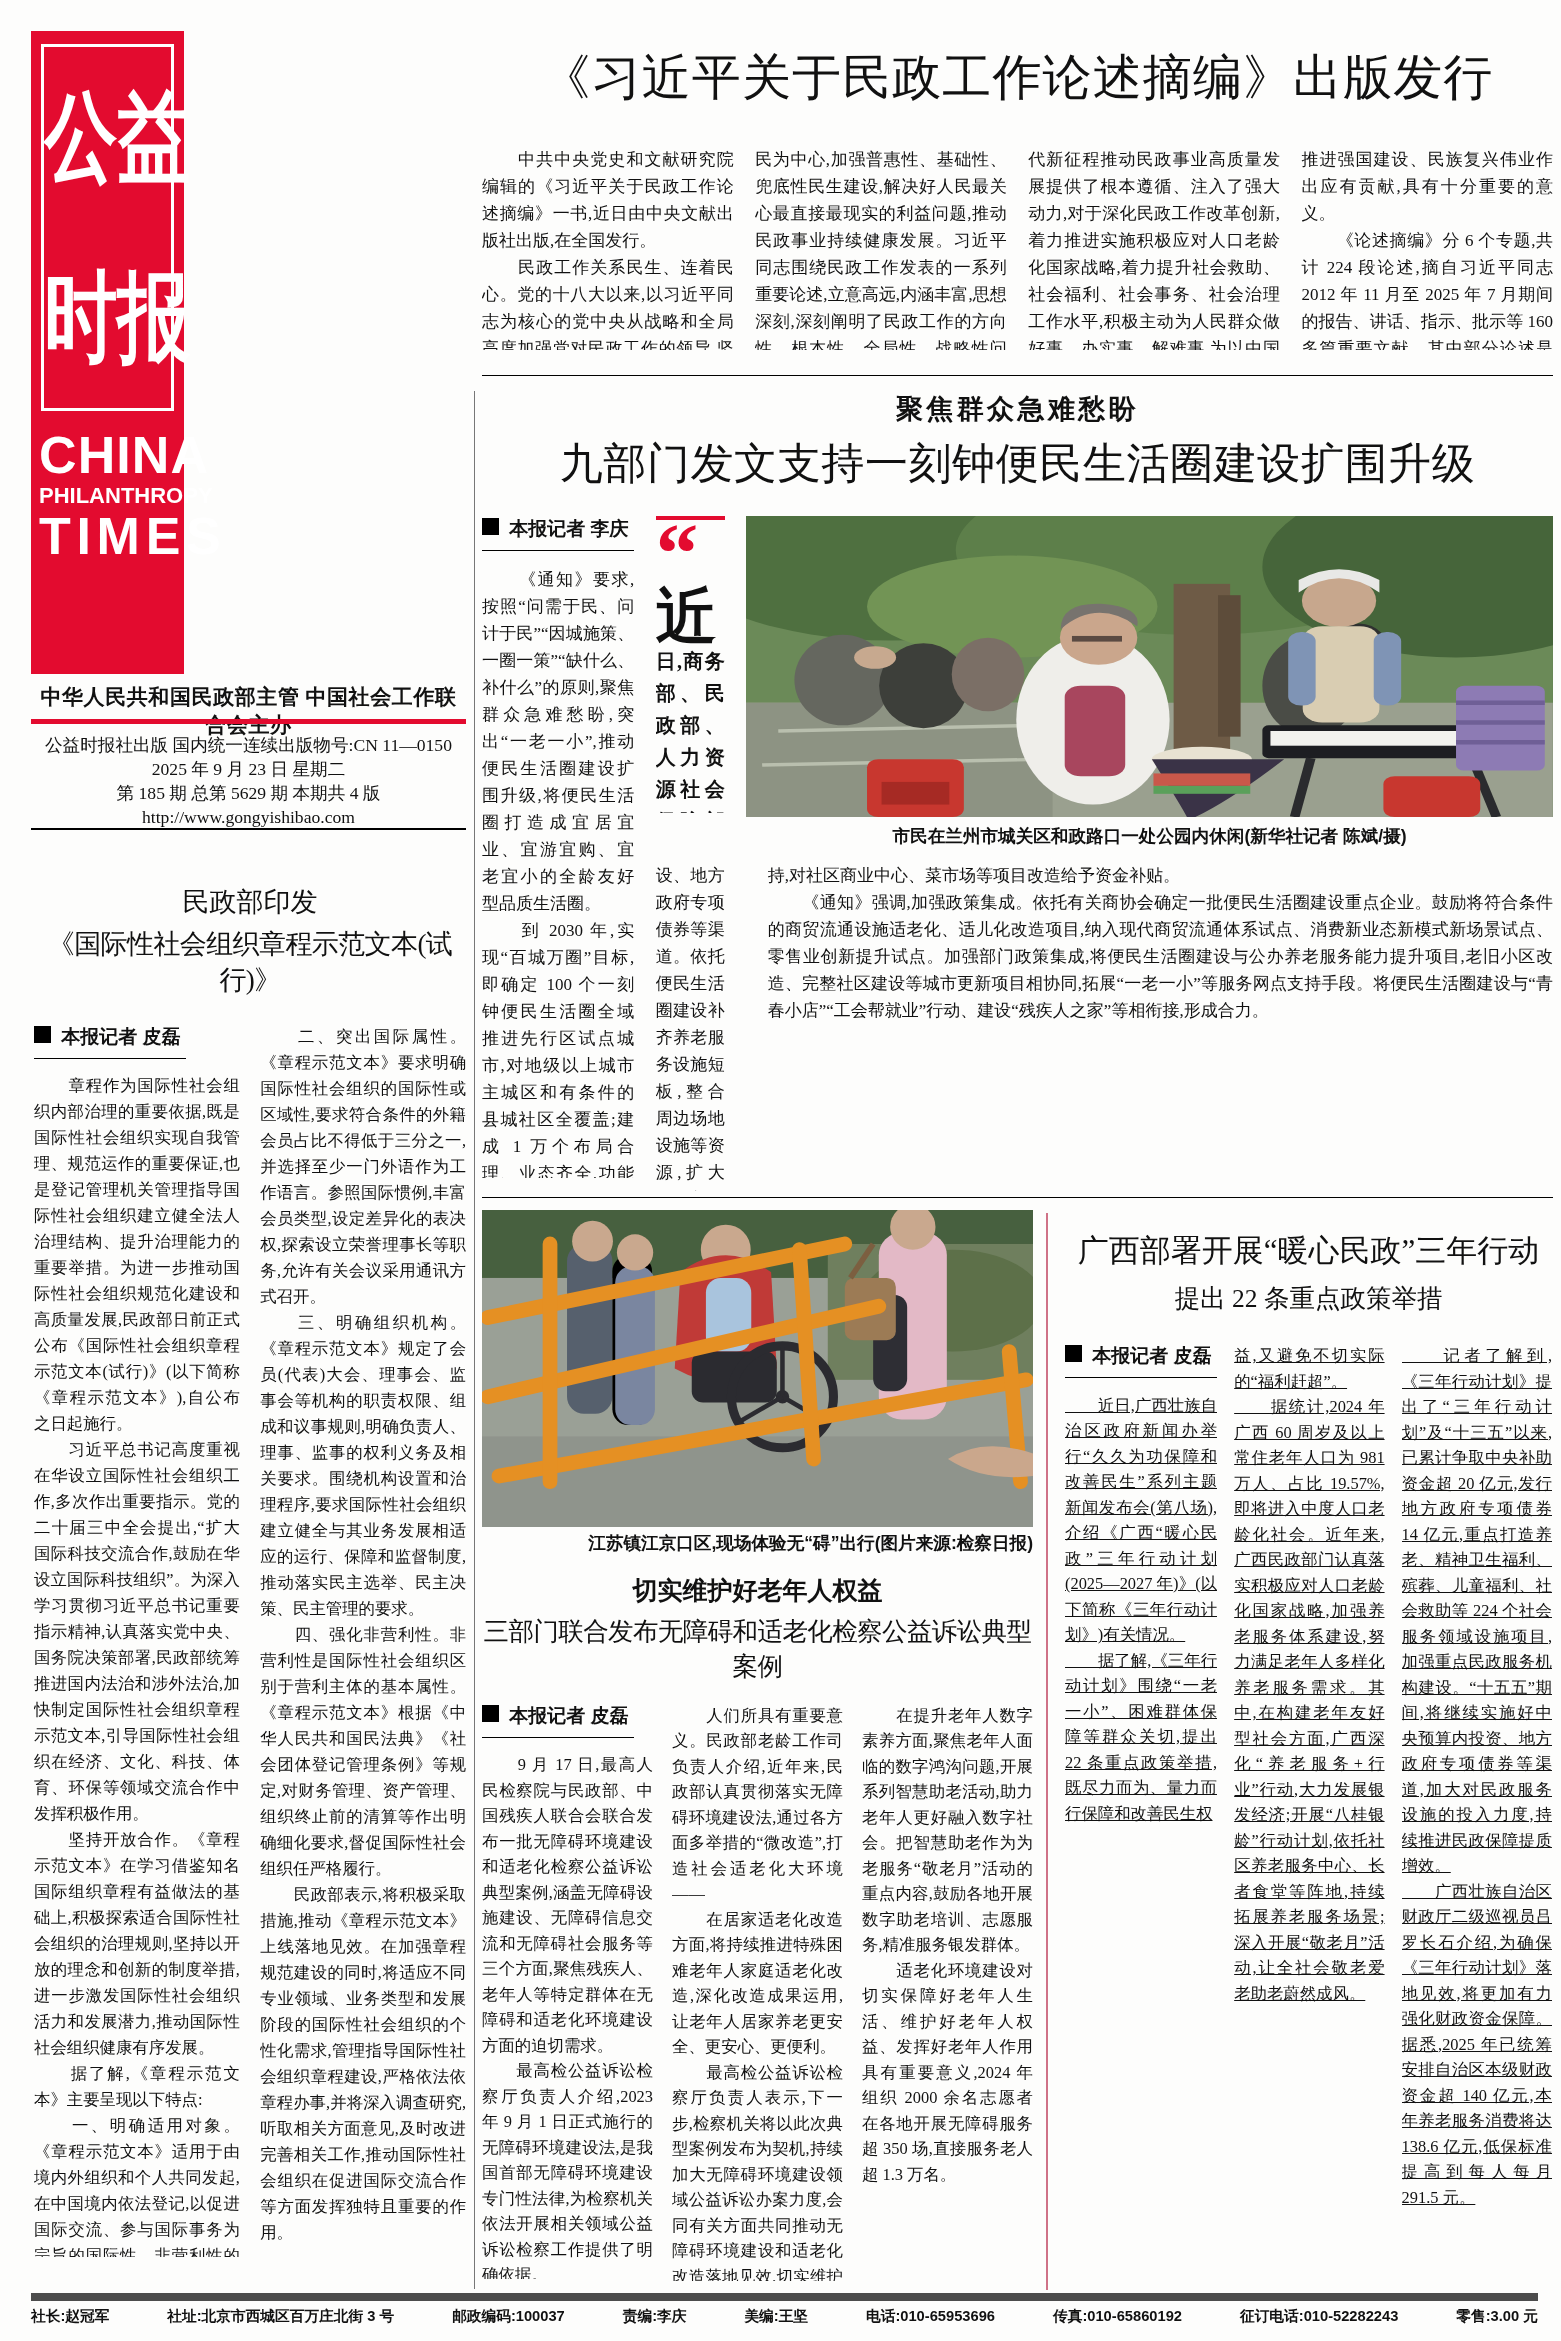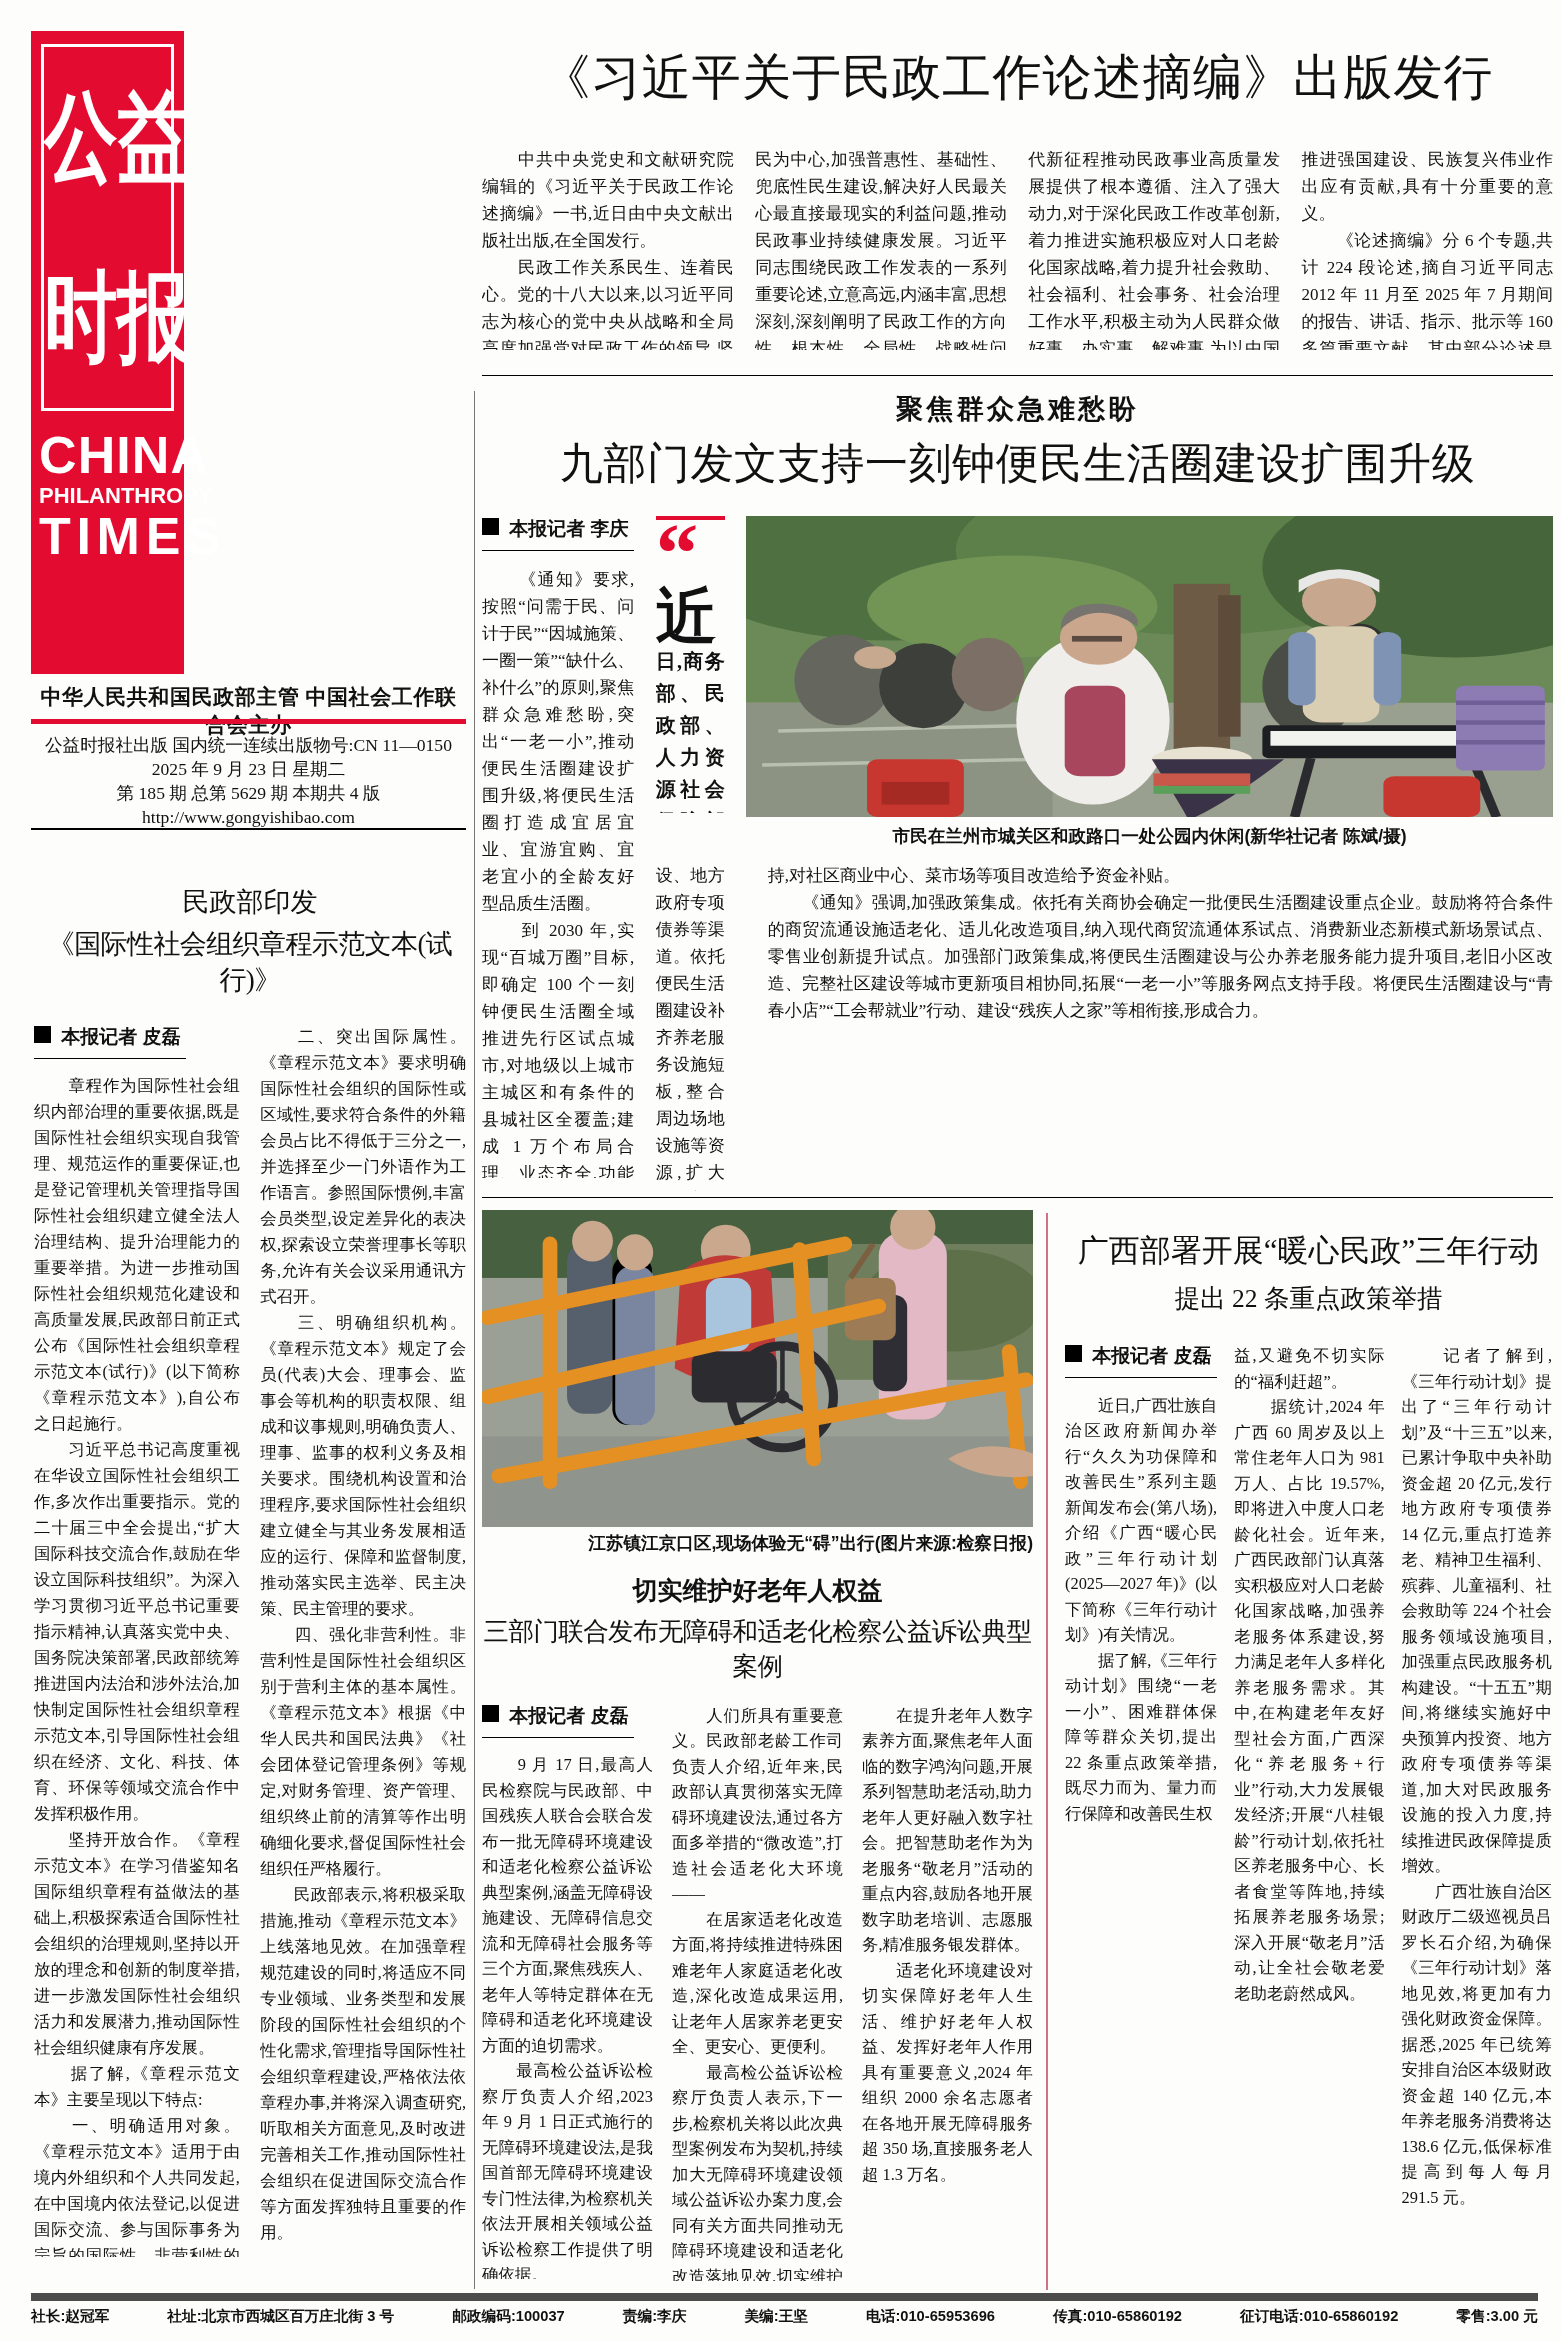--- a/index.html
+++ b/index.html
@@ -77,21 +77,21 @@
   .bl-cols { display:flex; gap:19px; margin-top:19px; }
   .bl-cols .col { flex:1; }
   .bl-cols .coltext { font-size:16.4px; line-height:25.5px; height:578px; }
 
   
   .br-article { position:absolute; left:1065px; top:1230px; width:487px; }
   .br-article .headline.t1 { font-size:31px; }
   .br-article .headline.t2 { font-size:25.5px; margin-top:9px; }
   .br-cols { display:flex; gap:17px; margin-top:27px; }
   .br-cols .col { flex:1; }
-  .br-cols .coltext { font-size:16.4px; line-height:25.5px; height:867px; }
+  .br-cols .coltext { font-size:16.4px; line-height:25.5px; height:867px;text-decoration:underline; }
 
   
   .footer-bar { position:absolute; left:31px; top:2293px; width:1507px; height:8px; background:#4c4c4c; }
   .footer-line { position:absolute; left:31px; top:2307px; width:1507px; display:flex; justify-content:space-between; font-family:"Liberation Sans","DejaVu Sans",sans-serif; font-size:14.7px; font-weight:bold; white-space:nowrap; }
 </style>
 </head>
 <body>
 
 <div class="page">
 
@@ -330,18 +330,18 @@
 
   <div class="footer-bar"></div>
   <div class="footer-line">
     <span>社长:赵冠军</span>
     <span>社址:北京市西城区百万庄北街 3 号</span>
     <span>邮政编码:100037</span>
     <span>责编:李庆</span>
     <span>美编:王坚</span>
     <span>电话:010-65953696</span>
     <span>传真:010-65860192</span>
-    <span>征订电话:010-65860192</span>
+    <span>征订电话:010-52282243</span>
     <span>零售:3.00 元</span>
   </div>
 
 </div>
 
 
 </body></html>

